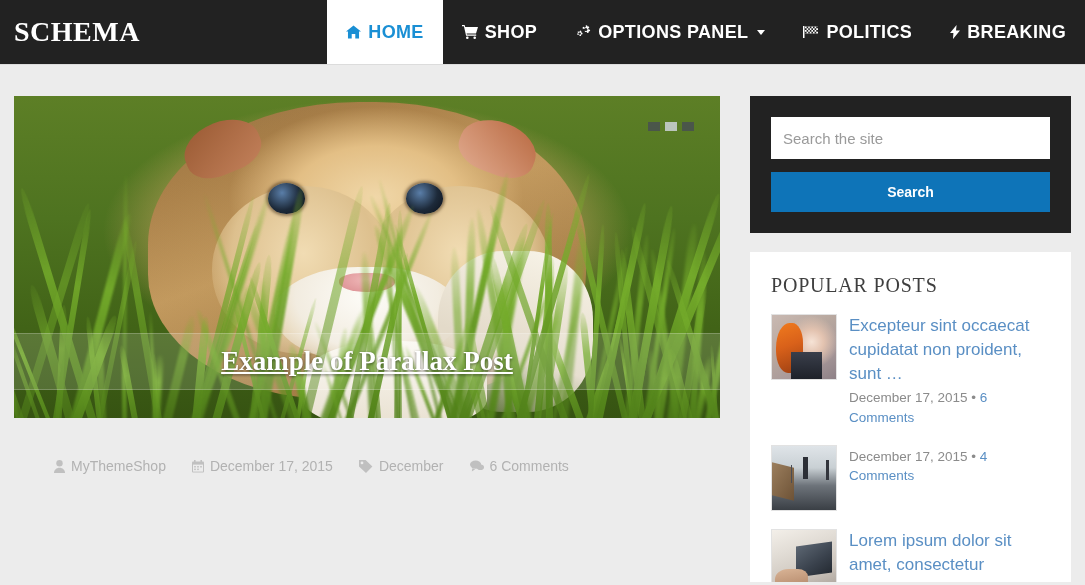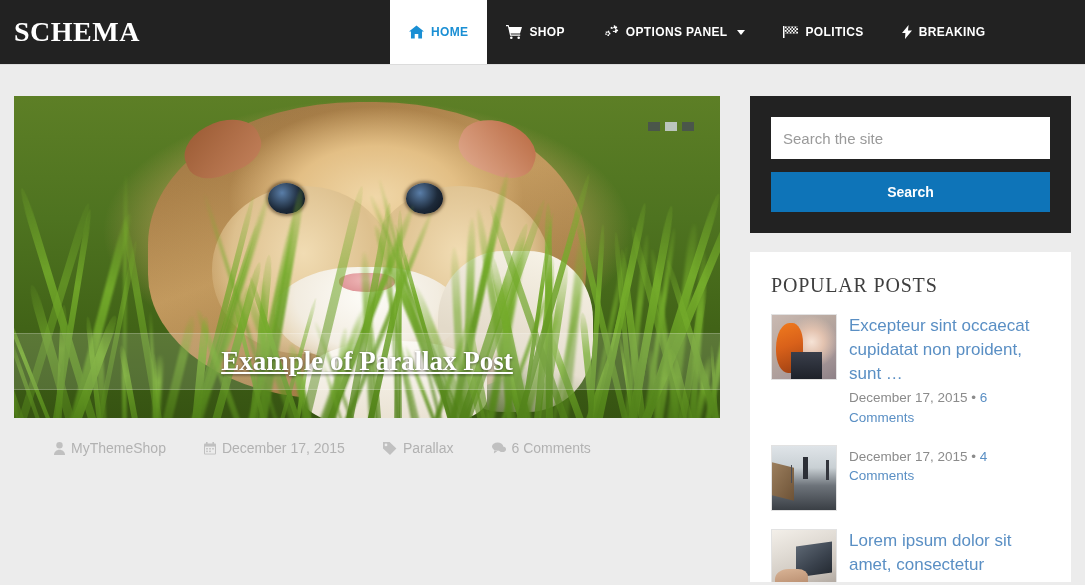--- a/index.html
+++ b/index.html
@@ -35,21 +35,21 @@
     display: flex;
     align-items: stretch;
     flex: 1;
   }
   .nav-item {
     display: flex;
     align-items: center;
     gap: 7px;
     padding: 4px 19px;
     color: #ffffff;
-    font-size: 12px;
+    font-size: 18px;
     font-weight: 700;
     letter-spacing: 0.35px;
     text-transform: uppercase;
     cursor: pointer;
     white-space: nowrap;
   }
   .nav-item.active {
     background: #ffffff;
     color: #1a8fd4;
   }
@@ -201,23 +201,24 @@
   .article { padding: 22px 40px 0 40px; background: transparent; }
   .article-title {
     font-family: "Liberation Serif", serif;
     font-size: 36px;
     line-height: 1.33;
     font-weight: 400;
     color: #3a7fc1;
     letter-spacing: -0.2px;
   }
   .article-meta {
+    margin-top: 18px;
     display: flex;
     align-items: center;
-    gap: 38px;
+    gap: 26px;
     color: #b2b2b2;
     font-size: 14px;
   }
   .meta-item { display: flex; align-items: center; gap: 6px; white-space: nowrap; }
   .meta-item svg { display: block; }
 
   
   .widget-search {
     background: #222222;
     padding: 21px;
@@ -580,21 +581,21 @@
               </svg>
           </span>
           <span>December 17, 2015</span>
         </span>
         <span class="meta-item">
           <span>
             <svg width="14" height="13" viewBox="0 0 14 13">
                 <path fill="#c0c0c0" d="M6.6 0H0v6.6L7 13l6.4-6.4zM3 4.3a1.4 1.4 0 110-2.8 1.4 1.4 0 010 2.8z"></path>
               </svg>
           </span>
-          <span>Parallax</span>
+          <span>December</span>
         </span>
         <span class="meta-item">
           <span>
             <svg width="14" height="12" viewBox="0 0 14 12">
                 <ellipse cx="5.6" cy="4.6" rx="5.6" ry="4.2" fill="#c0c0c0"></ellipse>
                 <path fill="#c0c0c0" d="M2.4 8.2l-.6 3.2 3.4-2.2z"></path>
                 <ellipse cx="10.4" cy="7.2" rx="3.6" ry="2.8" fill="#c0c0c0"></ellipse>
               </svg>
           </span>
           <span>6 Comments</span>

